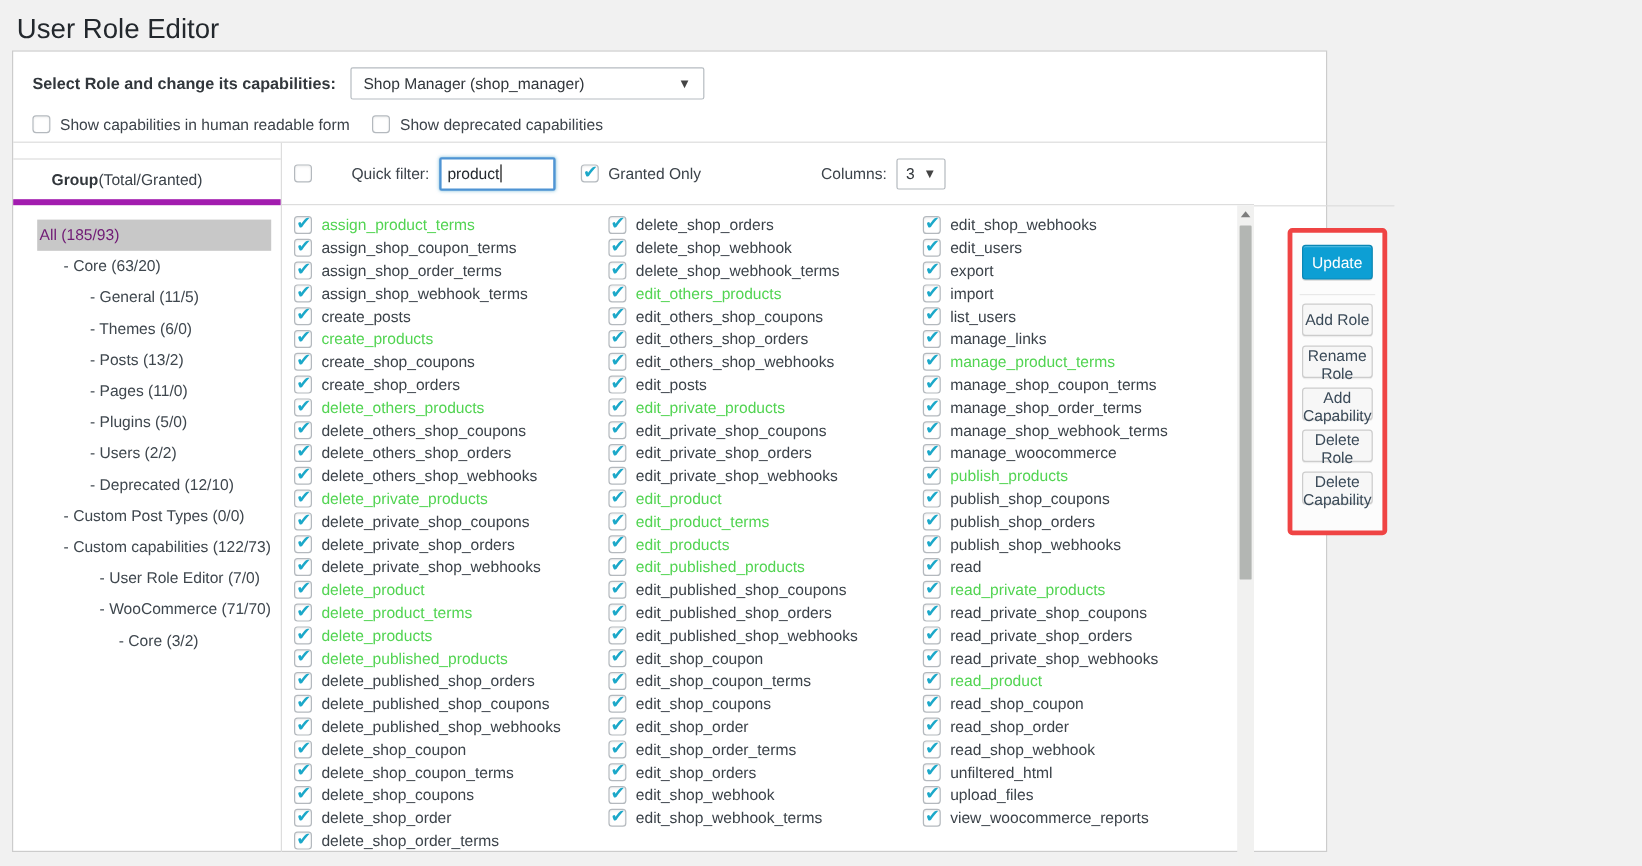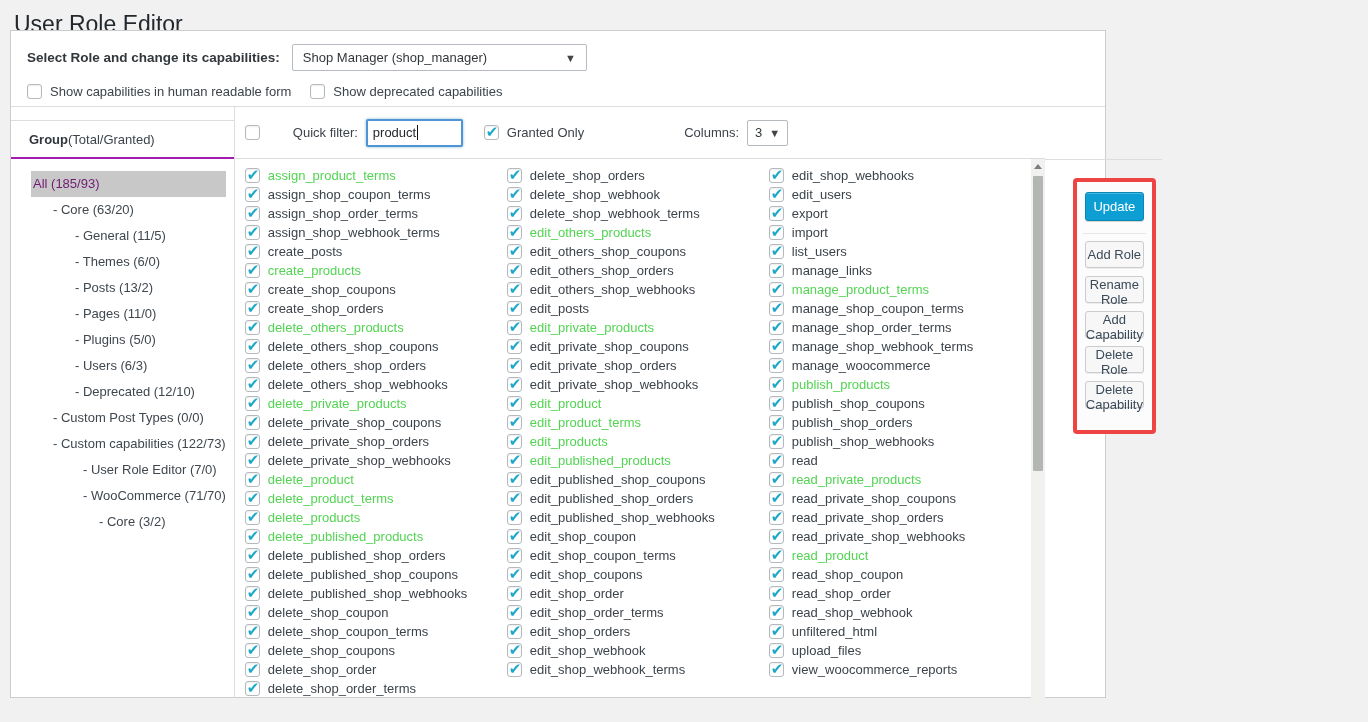--- a/index.html
+++ b/index.html
@@ -15,21 +15,21 @@
   :root{
     --highlight-green:#52d452;
     --check-cyan:#1ba8c9;
     --primary-button:#0d9fd4;
   }
   h1.page-title{
     font-size:23px; font-weight:400; color:#23282d;
     padding:10px 0 6px 14px; line-height:29px;
   }
   .editor-panel{
-    position:absolute; left:10px; top:30px; width:1096px; height:668px;
+    position:absolute; left:10px; top:42px; width:1096px; height:668px;
     background:#fff; border:1px solid #ccc;
   }
   
   .role-section{ height:76px; border-bottom:1px solid #ddd; padding:13px 16px 0; }
   .role-row{ display:flex; align-items:center; }
   .role-label{ font-weight:bold; color:#32373c; font-size:13.5px; }
   .select-box{
     margin-left:12px; width:295px; height:27px; background:#fff;
     border:1px solid #b6bcc1; border-radius:2px;
     display:flex; align-items:center; justify-content:space-between;
@@ -46,21 +46,21 @@
     position:relative; flex:none; cursor:pointer;
     box-shadow:inset 0 1px 2px rgba(0,0,0,.07);
   }
   .cb.checked::after{
     content:"✔"; position:absolute; left:1px; top:-4px;
     font-size:15px; line-height:1.3; color:var(--check-cyan);
   }
   
   .body-flex{ display:flex; height:591px; }
   .group-panel{ width:336px; margin-top:13px; border-top:1px solid #ddd; }
-  .group-header{ height:38px; border-bottom:2px solid #a21caf; display:flex; align-items:center; padding-left:18px; }
+  .group-header{ height:38px; border-bottom:5px solid #a21caf; display:flex; align-items:center; padding-left:32px; }
   .group-header b{ color:#32373c; }
   .tree{ padding-top:12px; }
   .tree-row{ height:26px; line-height:26px; margin-right:8px; cursor:pointer; color:#3f474e; }
   .tree-label{ display:block; padding-left:2px; white-space:nowrap; }
   .tree-row.selected .tree-label{ background:#c8c8c8; color:#701a75; }
   
   .caps-panel{ flex:1; border-left:1px solid #ddd; display:flex; flex-direction:column; }
   .filter-row{ height:53px; border-bottom:1px solid #ddd; display:flex; align-items:center; padding-left:10px; }
   .filter-label{ margin-left:33px; color:#3c434a; }
   .filter-input{
@@ -161,21 +161,21 @@
           <div class="tree-row">
             <div class="tree-label" style="margin-left: 62px;">- Posts (13/2)</div>
           </div>
           <div class="tree-row">
             <div class="tree-label" style="margin-left: 62px;">- Pages (11/0)</div>
           </div>
           <div class="tree-row">
             <div class="tree-label" style="margin-left: 62px;">- Plugins (5/0)</div>
           </div>
           <div class="tree-row">
-            <div class="tree-label" style="margin-left: 62px;">- Users (6/3)</div>
+            <div class="tree-label" style="margin-left: 62px;">- Users (2/2)</div>
           </div>
           <div class="tree-row">
             <div class="tree-label" style="margin-left: 62px;">- Deprecated (12/10)</div>
           </div>
           <div class="tree-row">
             <div class="tree-label" style="margin-left: 40px;">- Custom Post Types (0/0)</div>
           </div>
           <div class="tree-row">
             <div class="tree-label" style="margin-left: 40px;">- Custom capabilities (122/73)</div>
           </div>

